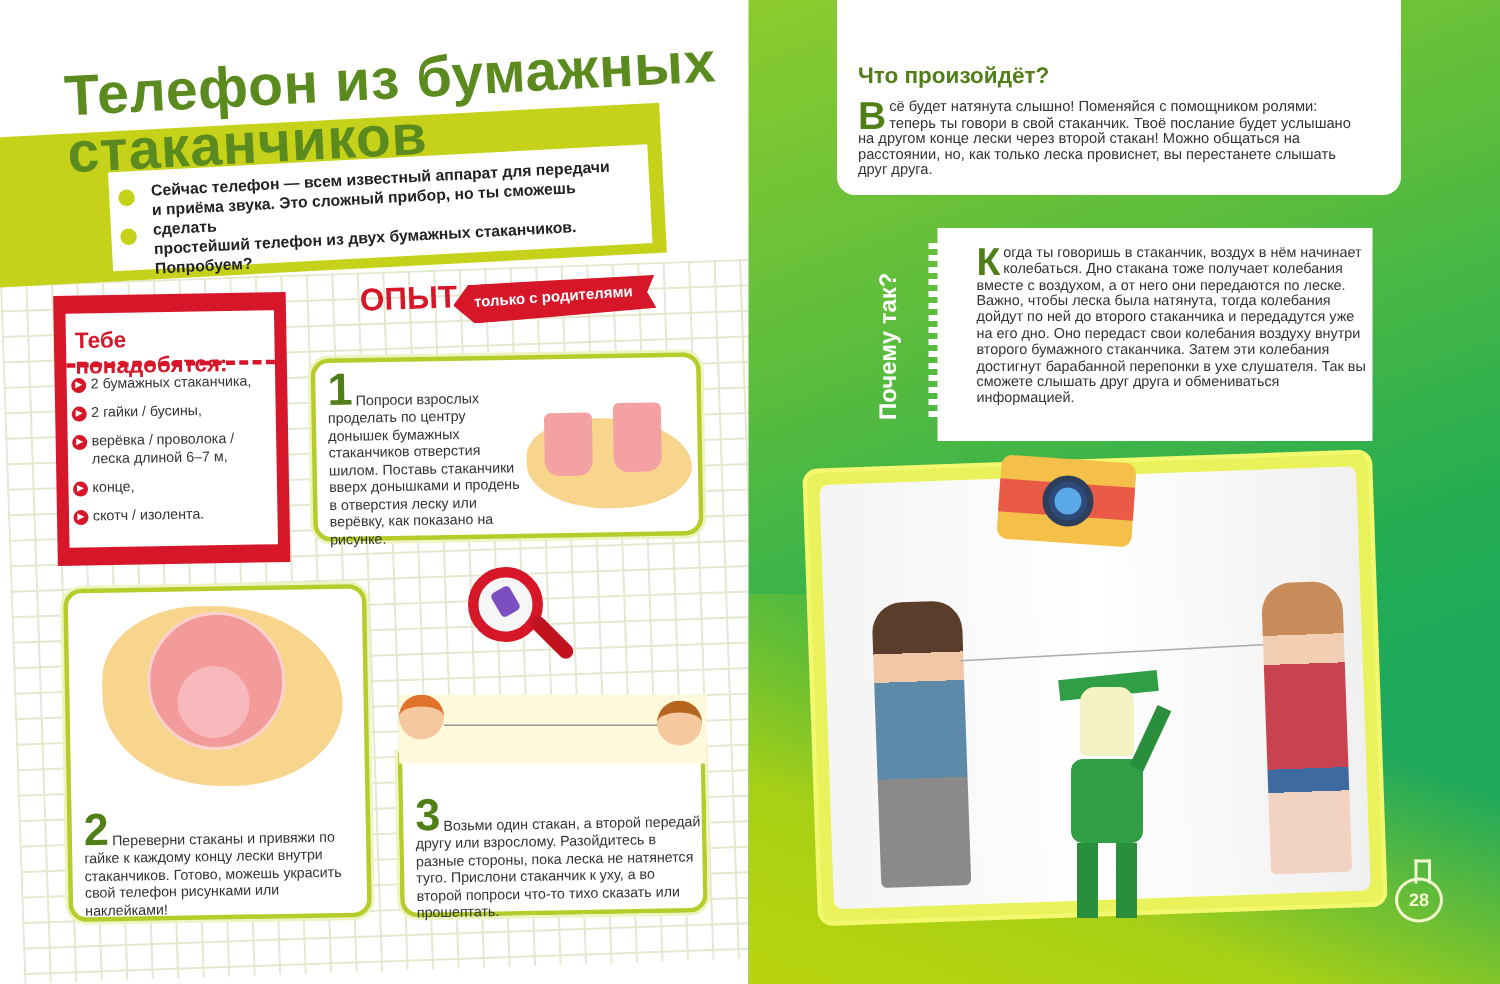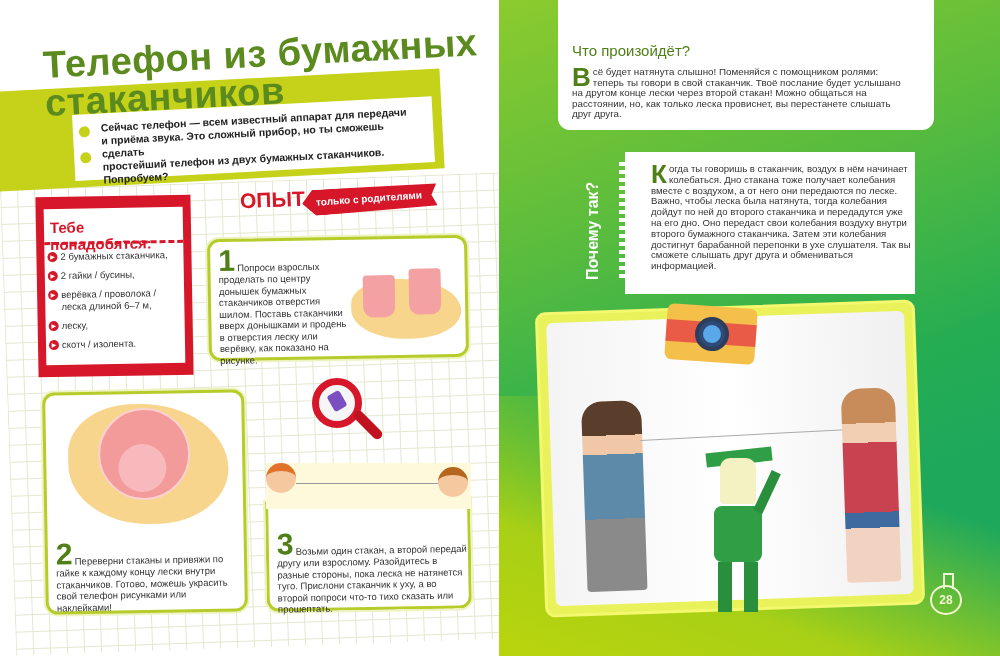--- a/index.html
+++ b/index.html
@@ -29,21 +29,21 @@
 .num{font-weight:bold;font-size:30px;color:#4f7f16;line-height:26px;display:inline-block;margin-right:2px;vertical-align:bottom}
 .card-text{font-size:9.5px;line-height:11.5px;color:#333}
 .cup{position:absolute;background:#f3a1a3;border-radius:4px 4px 10px 10px}
 .blob{position:absolute;background:#f8d58c;border-radius:40% 55% 45% 50%}
 .magnifier{position:absolute;left:312px;top:378px;width:50px;height:50px;border:7px solid #d6172a;border-radius:50%;background:#f6f6f6}
 .mag-handle{position:absolute;left:350px;top:420px;width:36px;height:10px;background:#c1121f;border-radius:5px;transform:rotate(45deg)}
 .mag-bolt{position:absolute;left:330px;top:392px;width:14px;height:18px;background:#7b4fbf;border-radius:3px;transform:rotate(-30deg)}
 .strip3{position:absolute;left:266px;top:463px;width:205px;height:46px;background:#fff9dc}
 .kid{position:absolute;width:30px;height:30px;border-radius:50%;background:#f5c8a0}
 .q-box{position:absolute;left:558px;top:0;width:376px;height:130px;background:#fff;border-radius:0 0 12px 12px;padding:42px 0 0 14px}
-.q-title{font-weight:normal;font-size:15px;color:#4f7f16;margin-bottom:8px}
+.q-title{font-weight:bold;font-size:15px;color:#4f7f16;margin-bottom:8px}
 .q-text{font-size:9.8px;line-height:10.5px;color:#333;width:340px}
 .drop{float:left;font-size:26px;line-height:20px;color:#4f7f16;font-weight:bold;margin-right:2px}
 .why-box{position:absolute;left:625px;top:152px;width:290px;height:142px;background:#fff;padding:12px 10px 0 26px}
 .why-box::before{content:"";position:absolute;left:-6px;top:10px;height:120px;width:8px;background:repeating-linear-gradient(#fff 0 4px,transparent 4px 8px)}
 .why-side{position:absolute;left:584px;top:280px;font-weight:bold;font-size:16px;color:#fff;transform:rotate(-90deg);transform-origin:0 0;white-space:nowrap}
 .photo-frame{position:absolute;left:540px;top:306px;width:380px;height:305px;background:#e9f25a;border:3px solid #f3f86e;border-radius:10px;transform:rotate(-2deg)}
 .photo{position:absolute;left:8px;top:8px;right:8px;bottom:8px;background:linear-gradient(90deg,#f4f4f4,#fff 50%,#f0f0f0);border-radius:6px;overflow:hidden}
 .camera{position:absolute;left:666px;top:306px;width:90px;height:56px;background:#f5c04a;border-radius:7px;transform:rotate(4deg)}
 .camera .stripe{position:absolute;left:0;top:16px;width:100%;height:22px;background:#ea5b47}
 .camera .lens{position:absolute;left:29px;top:11px;width:34px;height:34px;border-radius:50%;background:#2e4a78;border:4px solid #2d3e5c}
@@ -73,21 +73,21 @@
     <div>Попробуем?</div>
   </div>
 
   <div class="need">
     <div class="need-inner">
       <div class="need-head">Тебе понадобятся:</div>
       <ul class="need-list">
         <li><span class="b">▶</span><span>2 бумажных стаканчика,</span></li>
         <li><span class="b">▶</span><span>2 гайки / бусины,</span></li>
         <li><span class="b">▶</span><span>верёвка / проволока / леска длиной 6–7 м,</span></li>
-        <li><span class="b">▶</span><span>леску,</span></li>
+        <li><span class="b">▶</span><span>конце,</span></li>
         <li><span class="b">▶</span><span>скотч / изолента.</span></li>
       </ul>
     </div>
   </div>
 
   <div class="opyt">ОПЫТ</div>
   <div class="parent-tag">только с родителями</div>
 
   <div class="card" style="left:208px;top:237px;width:260px;height:122px;transform:rotate(-1deg)">
     <div class="card-text" style="position:absolute;left:8px;top:6px;width:128px">

